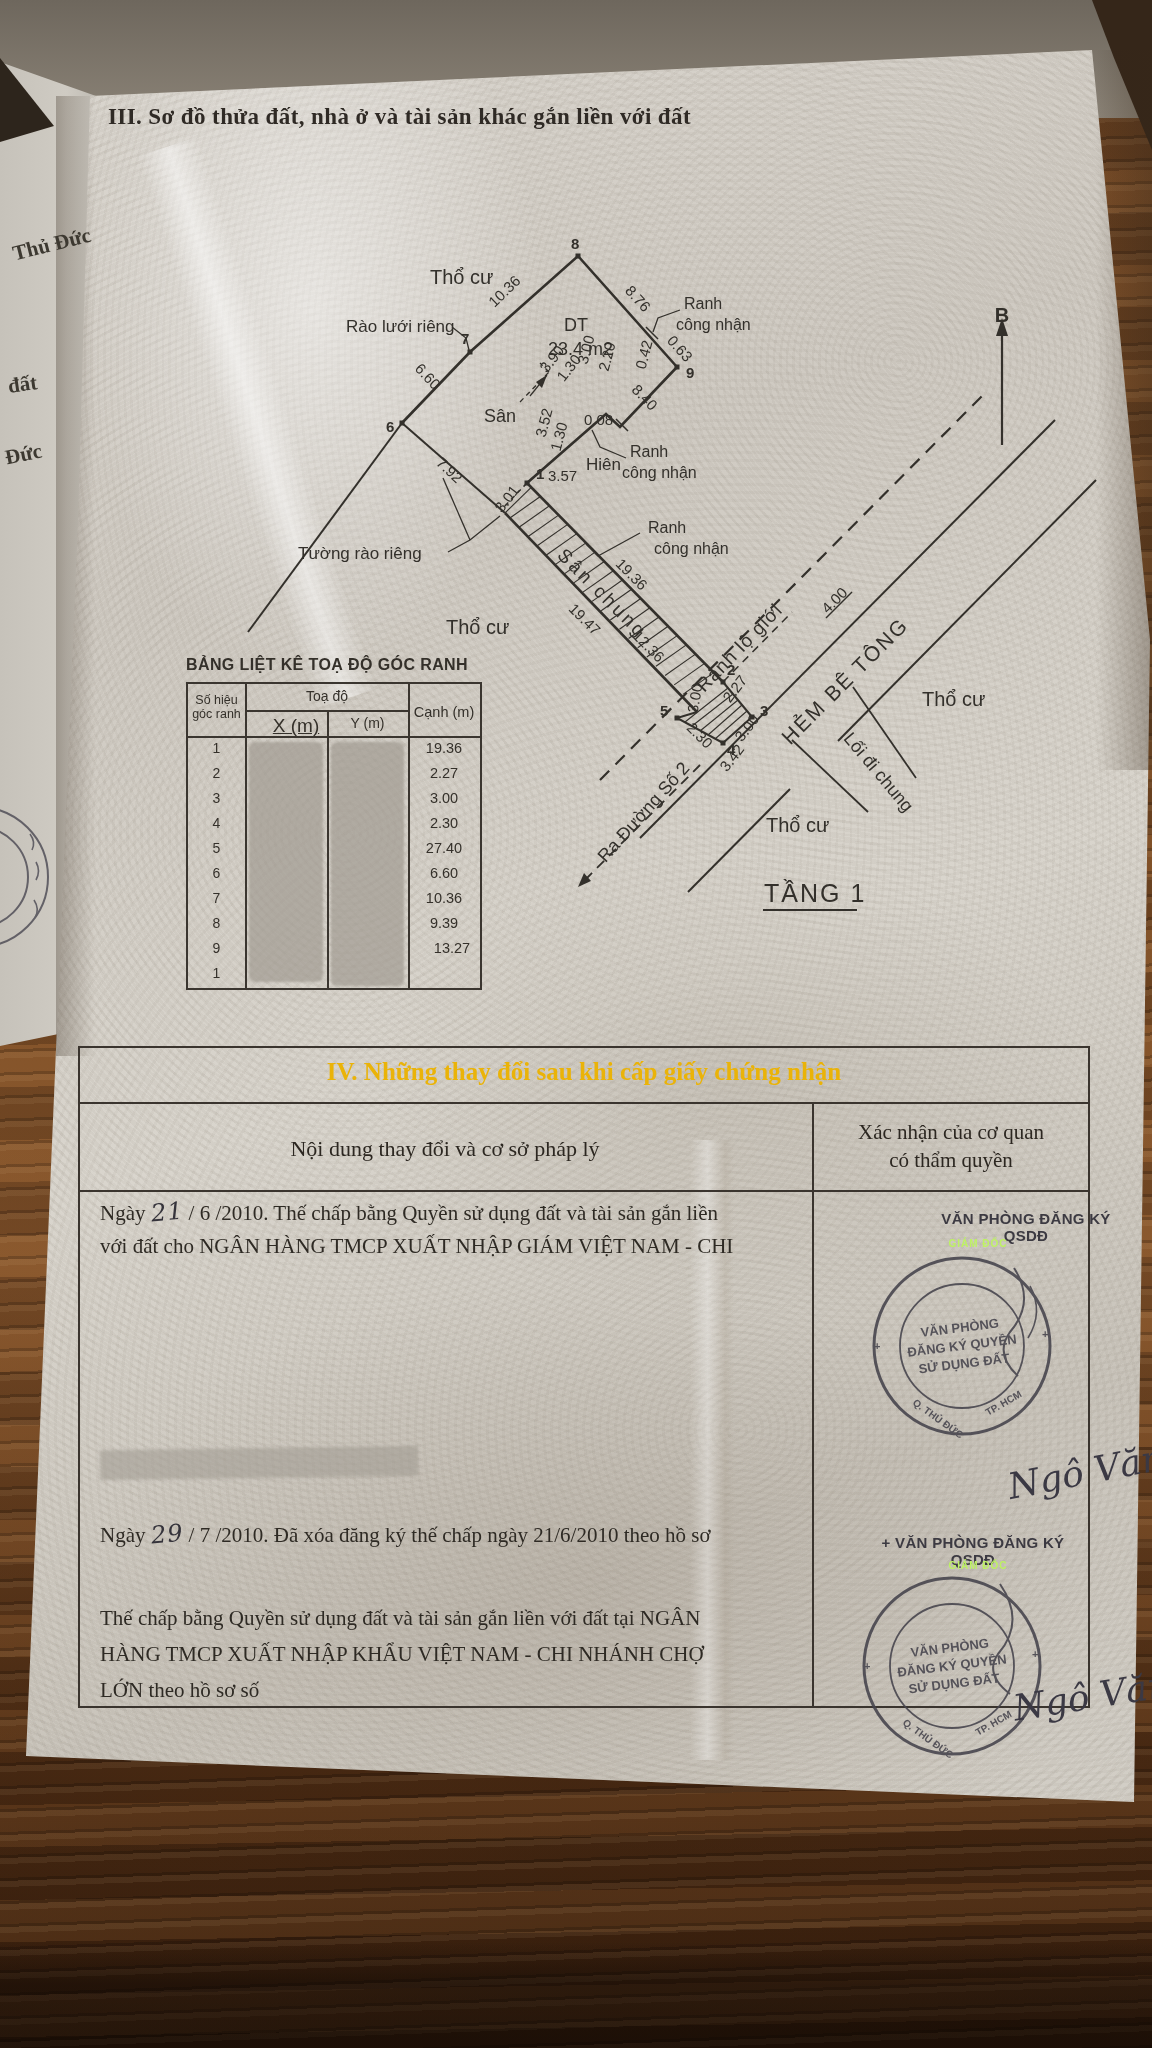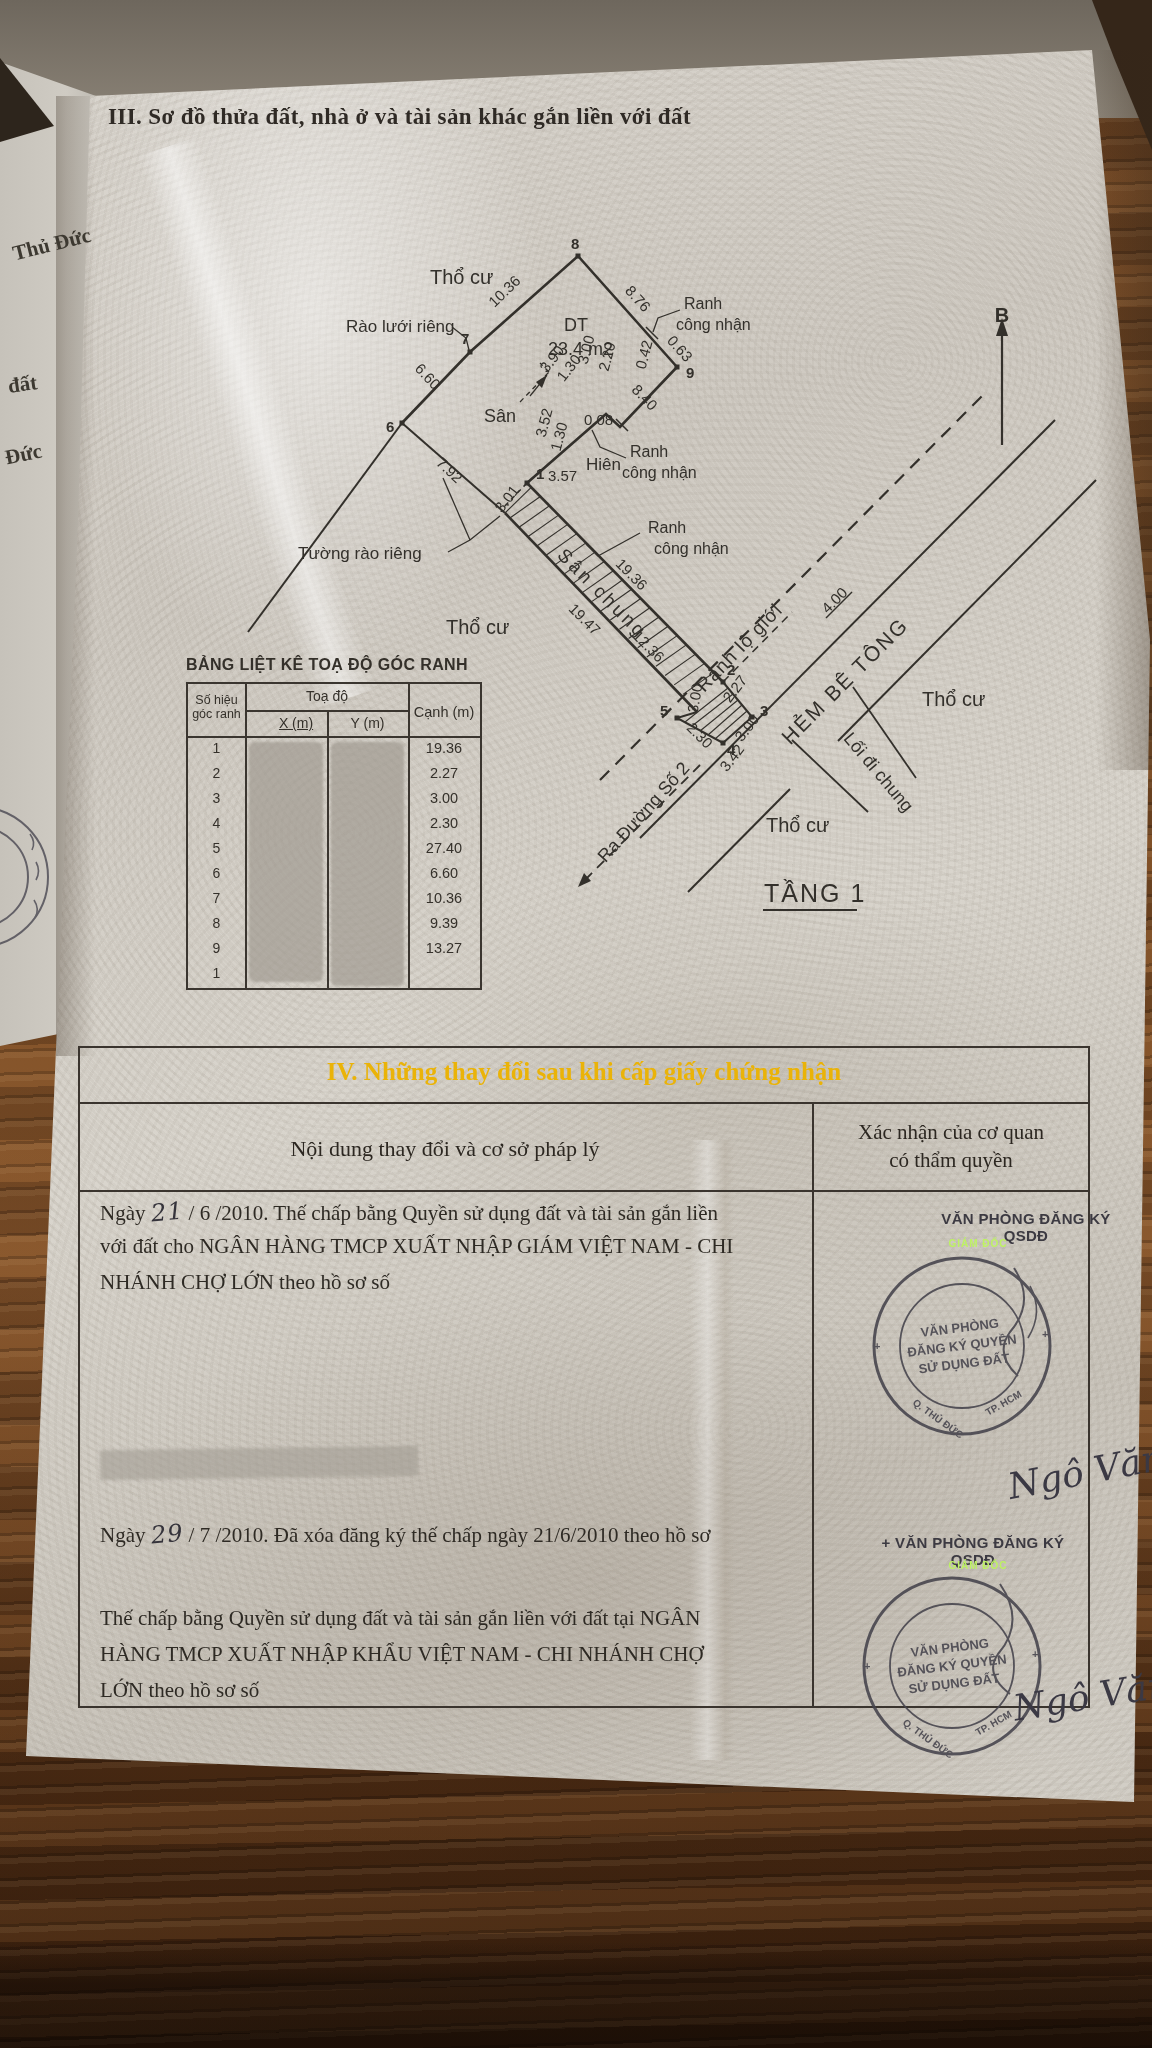--- a/index.html
+++ b/index.html
@@ -231,21 +231,21 @@
 <div class="abs content" id="coord-wrap">
   <div id="coord-title">BẢNG LIỆT KÊ TOẠ ĐỘ GÓC RANH</div>
   <div id="coord-table">
     <div class="ct-line" style="left:57px;top:0;width:1.5px;height:304px;"></div>
     <div class="ct-line" style="left:139px;top:26px;width:1.5px;height:278px;"></div>
     <div class="ct-line" style="left:220px;top:0;width:1.5px;height:304px;"></div>
     <div class="ct-line" style="left:57px;top:26px;width:164px;height:1.5px;"></div>
     <div class="ct-line" style="left:0;top:52px;width:292px;height:1.5px;"></div>
     <div class="ct-cell" style="left:0;top:9px;width:57px;font-size:12.5px;"><span>Số hiệu</span><br><span>góc ranh</span></div>
     <div class="ct-cell" style="left:57px;top:4px;width:164px;font-size:14px;">Toạ độ</div>
-    <div class="ct-cell" style="left:57px;top:31px;width:102px;font-size:14px;text-decoration:underline;">X (m)</div>
+    <div class="ct-cell" style="left:57px;top:31px;width:102px;font-size:19px;text-decoration:underline;">X (m)</div>
     <div class="ct-cell" style="left:139px;top:31px;width:81px;font-size:14px;">Y (m)</div>
     <div class="ct-cell" style="left:220px;top:20px;width:72px;font-size:14.5px;">Cạnh (m)</div>
     <div class="ct-redact" style="left:61px;top:58px;width:74px;height:240px;"></div>
     <div class="ct-redact" style="left:143px;top:58px;width:73px;height:244px;"></div>
     <div id="ct-rows">
         <div class="ct-cell" style="left: 0px; top: 56px; width: 57px; font-size: 14px;">1</div>
         <div class="ct-cell" style="left: 220px; top: 56px; width: 72px; font-size: 14.5px;">19.36</div>
         <div class="ct-cell" style="left: 0px; top: 81px; width: 57px; font-size: 14px;">2</div>
         <div class="ct-cell" style="left: 220px; top: 81px; width: 72px; font-size: 14.5px;">2.27</div>
         <div class="ct-cell" style="left: 0px; top: 106px; width: 57px; font-size: 14px;">3</div>
@@ -254,39 +254,38 @@
         <div class="ct-cell" style="left: 220px; top: 131px; width: 72px; font-size: 14.5px;">2.30</div>
         <div class="ct-cell" style="left: 0px; top: 156px; width: 57px; font-size: 14px;">5</div>
         <div class="ct-cell" style="left: 220px; top: 156px; width: 72px; font-size: 14.5px;">27.40</div>
         <div class="ct-cell" style="left: 0px; top: 181px; width: 57px; font-size: 14px;">6</div>
         <div class="ct-cell" style="left: 220px; top: 181px; width: 72px; font-size: 14.5px;">6.60</div>
         <div class="ct-cell" style="left: 0px; top: 206px; width: 57px; font-size: 14px;">7</div>
         <div class="ct-cell" style="left: 220px; top: 206px; width: 72px; font-size: 14.5px;">10.36</div>
         <div class="ct-cell" style="left: 0px; top: 231px; width: 57px; font-size: 14px;">8</div>
         <div class="ct-cell" style="left: 220px; top: 231px; width: 72px; font-size: 14.5px;">9.39</div>
         <div class="ct-cell" style="left: 0px; top: 256px; width: 57px; font-size: 14px;">9</div>
-        <div class="ct-cell" style="left: 220px; top: 256px; width: 72px; font-size: 14.5px;">13.27</div>
+        <div class="ct-cell" style="left: 220px; top: 256px; width: 72px; font-size: 14.5px; padding-left: 8px;">13.27</div>
         <div class="ct-cell" style="left: 0px; top: 281px; width: 57px; font-size: 14px;">1</div>
       </div>
   </div>
 </div>
 
 <div class="abs content" id="sec4-box">
   <div id="sec4-title">IV. Những thay đổi sau khi cấp giấy chứng nhận</div>
   <div id="sec4-hline1"></div>
   <div id="sec4-hline2"></div>
   <div id="sec4-vline"></div>
   <div id="sec4-colL">Nội dung thay đổi và cơ sở pháp lý</div>
   <div id="sec4-colR"><span>Xác nhận của cơ quan</span><br><span>có thẩm quyền</span></div>
 </div>
 <div id="s4-entries">
     <div class="s4-entry" style="left: 100px; top: 1198px;">
       <div class="line"><span>Ngày </span><span class="hw">21</span><span> / 6 /2010. Thế chấp bằng Quyền sử dụng đất và tài sản gắn liền</span></div>
       <div class="line"><span>với đất cho NGÂN HÀNG TMCP XUẤT NHẬP GIÁM VIỆT NAM - CHI</span></div>
-      <div class="line"><span>NHÁNH CHỢ LỚN  theo hồ sơ số</span></div>
     </div>
     <div class="s4-entry" style="left: 100px; top: 1520px;">
       <div class="line"><span>Ngày </span><span class="hw">29</span><span>  / 7 /2010. Đã xóa đăng ký thế chấp ngày 21/6/2010 theo hồ sơ</span></div>
     </div>
     <div class="s4-entry" style="left: 100px; top: 1606px;">
       <div class="line"><span>Thế chấp bằng Quyền sử dụng đất và tài sản gắn liền  với đất tại NGÂN</span></div>
       <div class="line"><span>HÀNG TMCP XUẤT NHẬP KHẨU VIỆT NAM - CHI NHÁNH CHỢ</span></div>
       <div class="line"><span>LỚN theo hồ sơ số</span></div>
     </div>
   </div>

